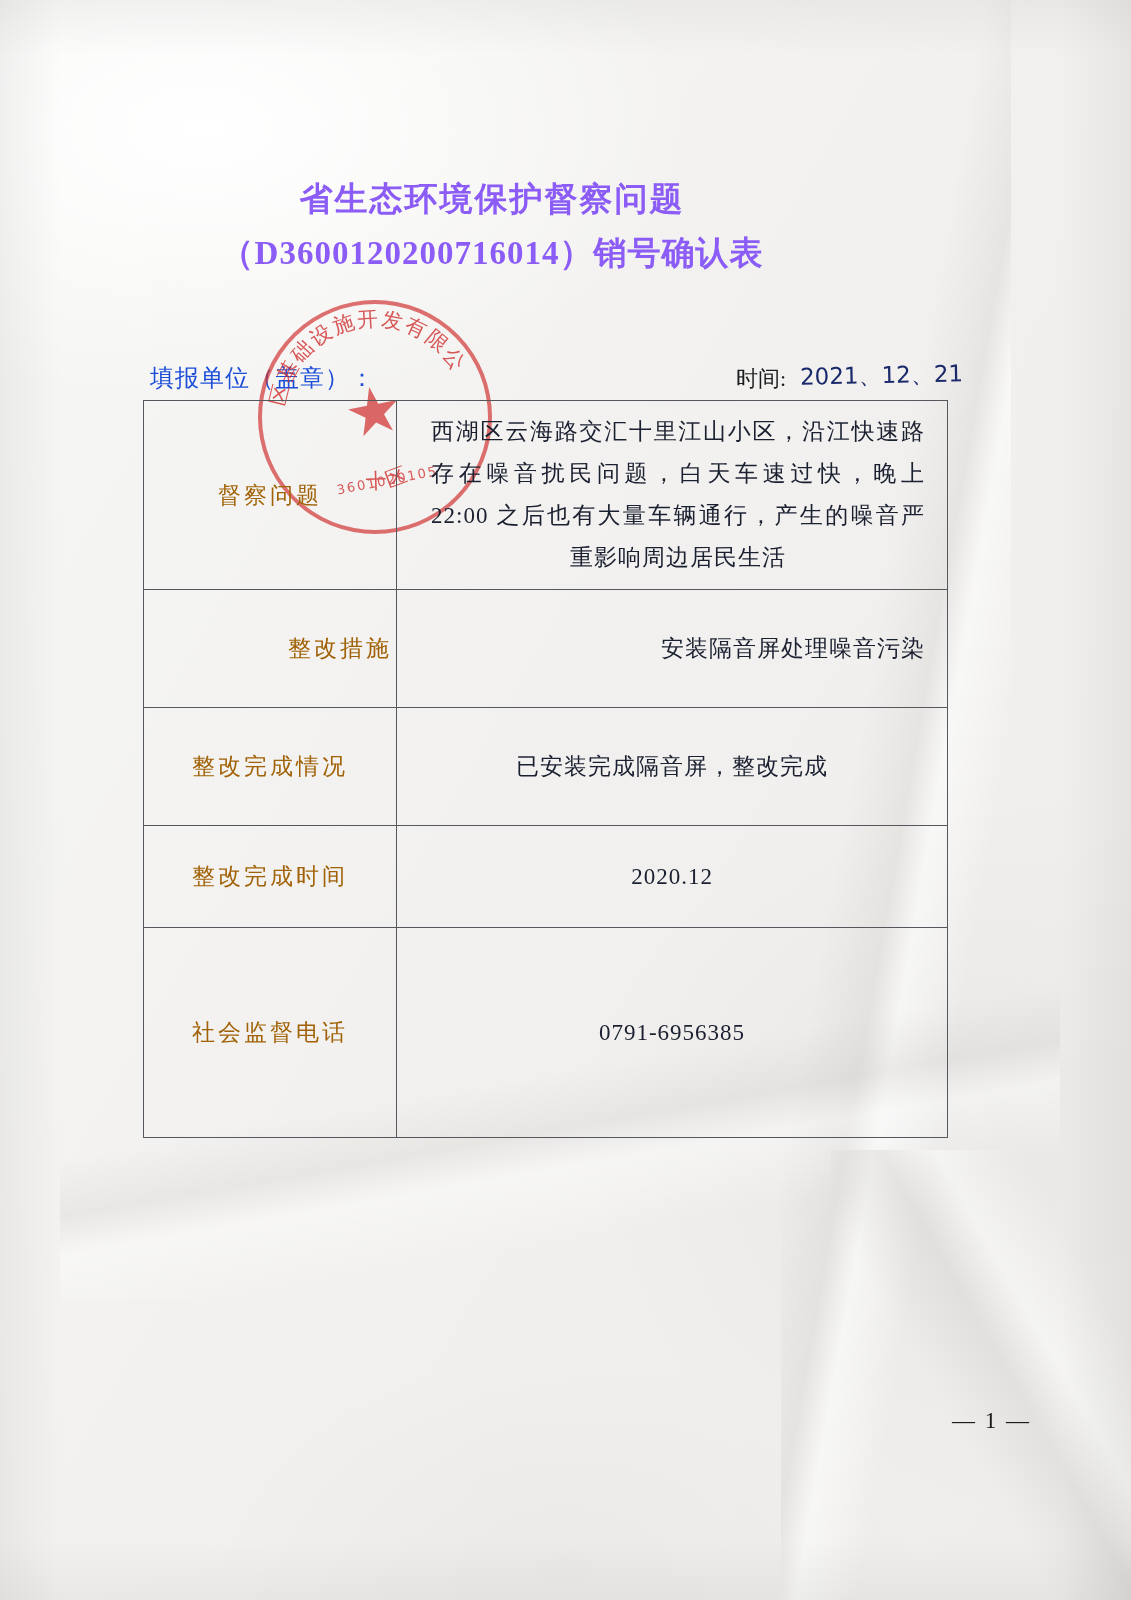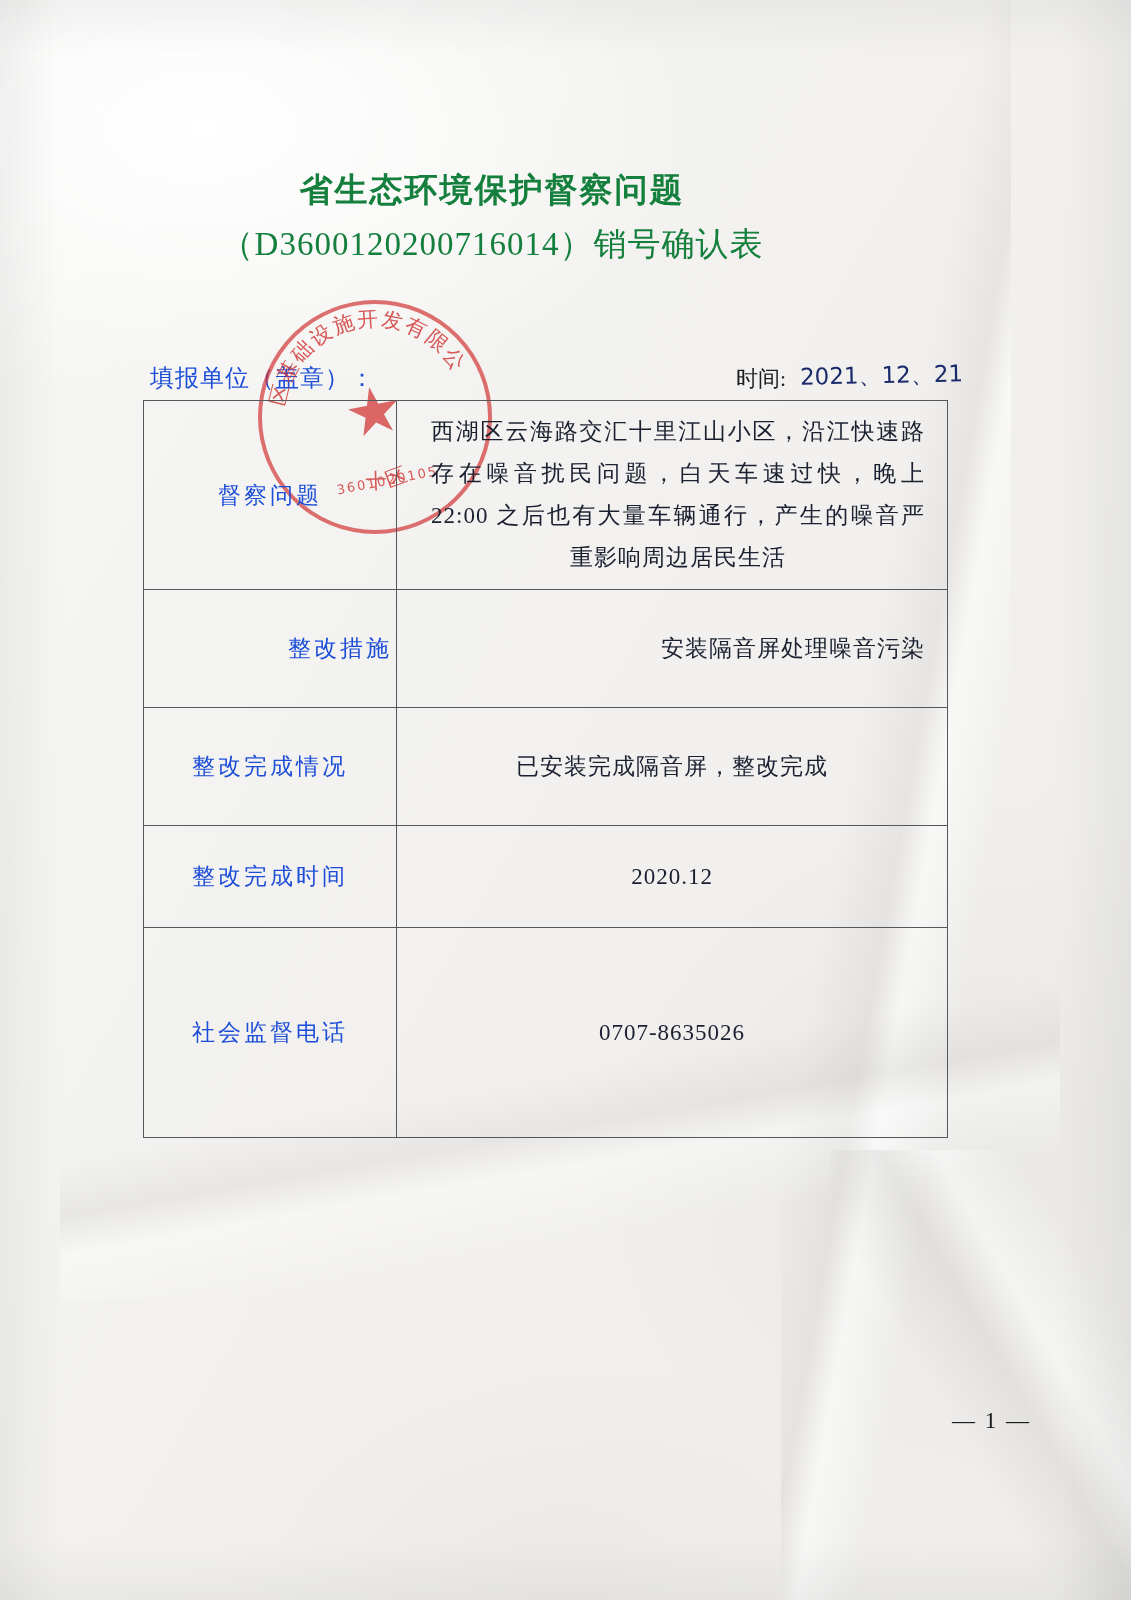--- a/index.html
+++ b/index.html
@@ -50,36 +50,36 @@
   }
 
   .doc {
     position: absolute;
     inset: 0;
     padding: 0;
   }
 
   .title-block {
     position: absolute;
-    top: 168px;
+    top: 177px;
     left: 0;
     width: 984px;
     text-align: center;
-    color: #15803d;
+    color: #8b5cf6;
   }
   .title-line1 {
     font-size: 33px;
     font-weight: bold;
     letter-spacing: 2px;
     line-height: 44px;
     font-family: "Liberation Serif", serif;
   }
   .title-line2 {
     font-size: 33px;
-    font-weight: normal;
+    font-weight: bold;
     letter-spacing: 1px;
     line-height: 48px;
     margin-top: 8px;
     font-family: "Liberation Serif", serif;
   }
 
   .meta-row {
     position: absolute;
     top: 362px;
     left: 150px;
@@ -151,21 +151,21 @@
     position: absolute;
     top: 400px;
     left: 143px;
     width: 805px;
     border-collapse: collapse;
     table-layout: fixed;
   }
   table.form td {
     border: 1px solid #54585c;
     vertical-align: middle;
-    color: #1d4ed8;
+    color: #a16207;
   }
   td.label {
     width: 253px;
     text-align: center;
     font-size: 23px;
     letter-spacing: 3px;
     font-family: "Liberation Serif", serif;
     padding: 6px 4px;
   }
   td.value {
@@ -257,20 +257,20 @@
       <tr class="row-status">
         <td class="label">整改完成情况</td>
         <td class="value hand">已安装完成隔音屏，整改完成</td>
       </tr>
       <tr class="row-date">
         <td class="label">整改完成时间</td>
         <td class="value hand">2020.12</td>
       </tr>
       <tr class="row-phone">
         <td class="label">社会监督电话</td>
-        <td class="value hand">0707-8635026</td>
+        <td class="value hand">0791-6956385</td>
       </tr>
     </tbody>
   </table>
 
   <div class="page-number">— 1 —</div>
 
 </div>
 
 </body></html>

